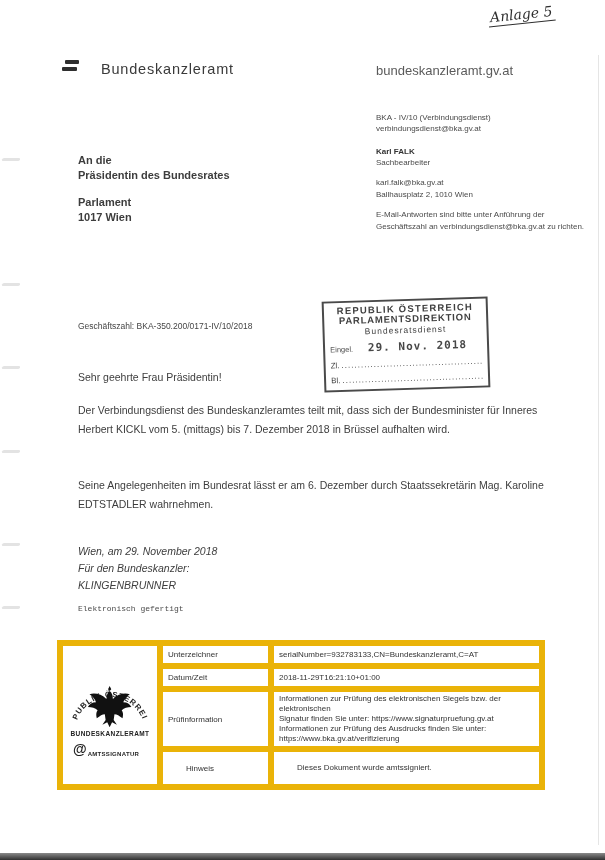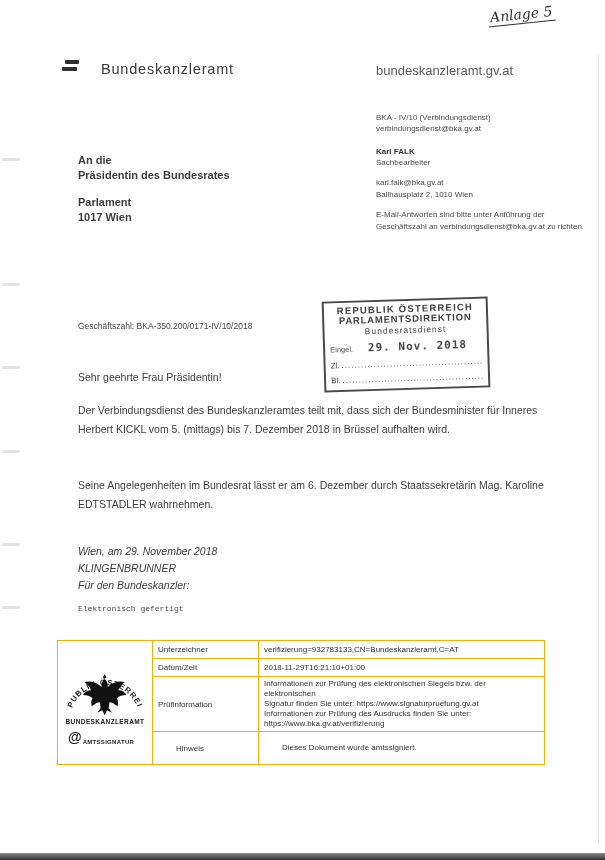--- a/index.html
+++ b/index.html
@@ -65,21 +65,21 @@
 
   .sig-block{left:78px;top:543px;font-size:10.5px;line-height:1.62;color:#3d3d3d;font-style:italic;}
   .electronic{left:78px;top:604px;font-size:8px;color:#4a4a4a;font-family:Liberation Mono, monospace;}
 
   
   .sig-table{
     left:57px;top:640px;width:488px;
     border-collapse:collapse;table-layout:fixed;
     font-size:8px;color:#333;
   }
-  .sig-table td{border:1px solid #eab308;padding:2px 5px;vertical-align:middle;}
+  .sig-table td{border:6px solid #eab308;padding:2px 5px;vertical-align:middle;}
   .sig-table .seal-cell{width:90px;text-align:center;padding:2px;}
   .sig-table .label-cell{width:95px;}
   .sig-table .value-cell{white-space:pre-line;line-height:1.25;}
   .r1 td,.r2 td{height:13px;}
   .r3 td{height:38px;}
   .r4 td{height:28px;padding-left:23px;}
 
   .seal-org{font-size:6.5px;font-weight:600;letter-spacing:0.4px;color:#222;margin-top:-2px;}
   .amtssig{display:flex;align-items:flex-end;justify-content:flex-start;margin:5px 0 0 8px;}
   .amtssig .at{font-size:14px;font-weight:700;color:#1f1f1f;line-height:1;}
@@ -144,22 +144,22 @@
       <span class="dots">............................................................</span>
     </div>
   </div>
 
   <div class="abs salutation">Sehr geehrte Frau Präsidentin!</div>
   <div class="abs para para1">Der Verbindungsdienst des Bundeskanzleramtes teilt mit, dass sich der Bundesminister für Inneres Herbert KICKL vom 5. (mittags) bis 7. Dezember 2018 in Brüssel aufhalten wird.</div>
   <div class="abs para para2">Seine Angelegenheiten im Bundesrat lässt er am 6. Dezember durch Staatssekretärin Mag. Karoline EDTSTADLER wahrnehmen.</div>
 
   <div class="abs sig-block">
     <div>Wien, am 29. November 2018</div>
+    <div>Für den Bundeskanzler:</div>
     <div>KLINGENBRUNNER</div>
-    <div>Für den Bundeskanzler:</div>
   </div>
   <div class="abs electronic">Elektronisch gefertigt</div>
 
   <table class="abs sig-table">
     <tbody>
         <tr class="r1">
       <td class="seal-cell" rowspan="4">
         <svg width="84" height="56" viewBox="0 0 96 64">
           <defs>
             <path id="sealArc" d="M 10 54 A 40 40 0 0 1 86 54" fill="none"></path>
@@ -177,21 +177,21 @@
               C34 14 33 10 30 8 Z"></path>
           </g>
         </svg>
         <div class="seal-org">BUNDESKANZLERAMT</div>
         <div class="amtssig">
           <span class="at">@</span>
           <span class="label">AMTSSIGNATUR</span>
         </div>
       </td>
       <td class="label-cell">Unterzeichner</td>
-      <td class="value-cell">verifizierung=932783133,CN=Bundeskanzleramt,C=AT</td>
+      <td class="value-cell">serialNumber=932783133,CN=Bundeskanzleramt,C=AT</td>
     </tr>
     <tr class="r2">
       <td class="label-cell">Datum/Zeit</td>
       <td class="value-cell">2018-11-29T16:21:10+01:00</td>
     </tr>
     <tr class="r3">
       <td class="label-cell">Prüfinformation</td>
       <td class="value-cell">Informationen zur Prüfung des elektronischen Siegels bzw. der elektronischen
 Signatur finden Sie unter: https://www.signaturpruefung.gv.at
 Informationen zur Prüfung des Ausdrucks finden Sie unter:

